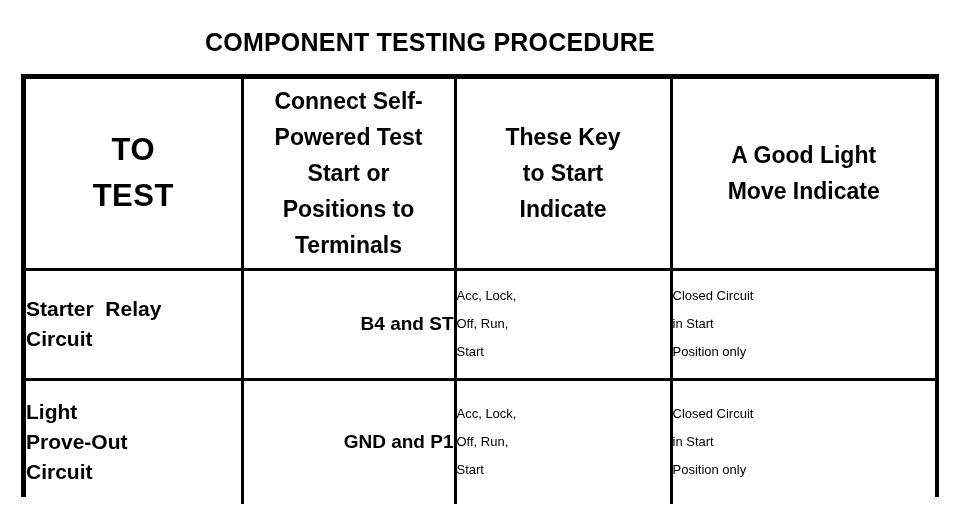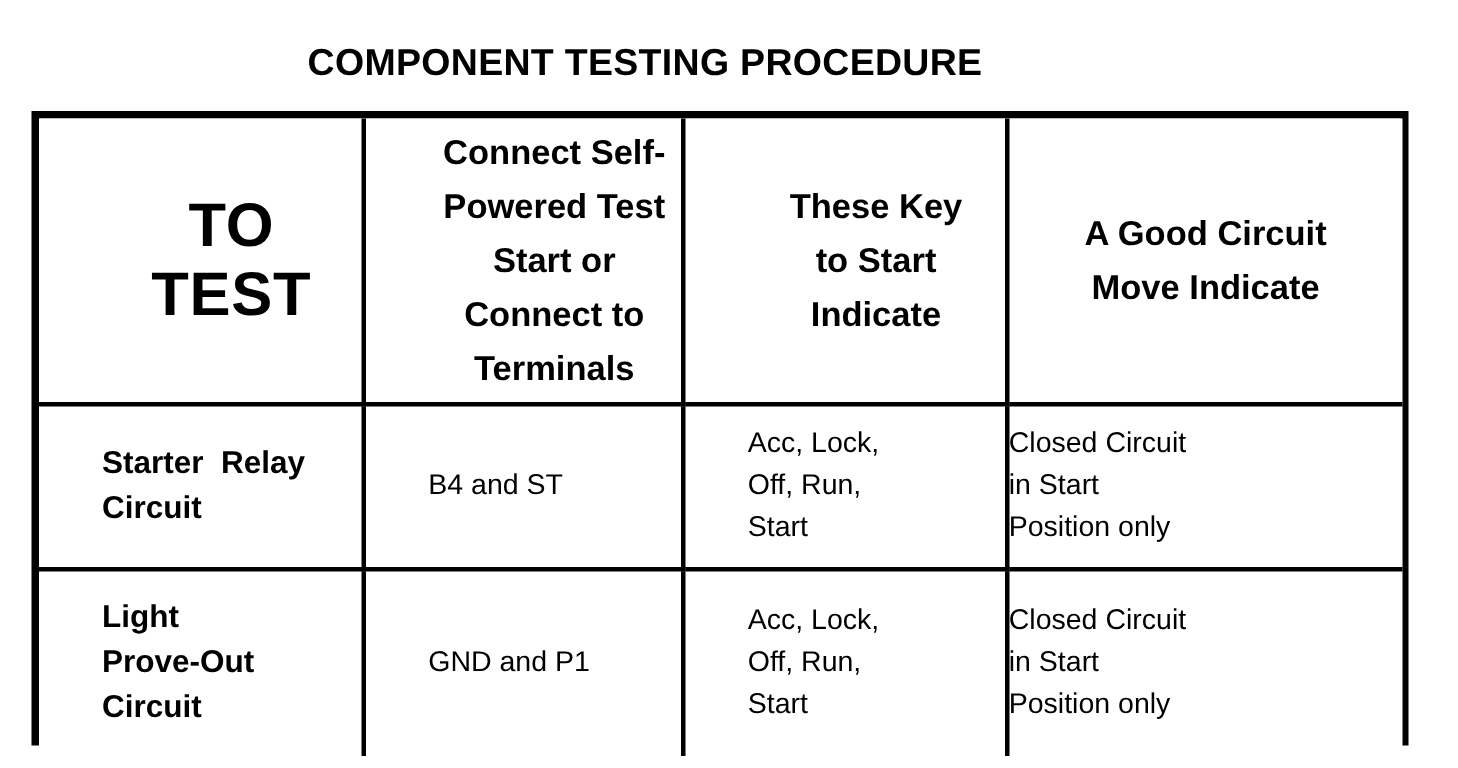--- a/index.html
+++ b/index.html
@@ -48,70 +48,70 @@
   }
 
   table.grid td {
     border: 0;
     background: #ffffff;
     vertical-align: middle;
     padding: 0;
   }
 
   
-  table.grid td.vsep { border-right: 3px solid #000000; padding-left: 42px; }
+  table.grid td.vsep { border-right: 3px solid #000000; }
   
   table.grid tr.sep-below > td { border-bottom: 3px solid #000000; }
 
   
   col.c1 { width: 216px; }
   col.c2 { width: 213px; }
   col.c3 { width: 216px; }
   col.c4 { width: 264px; }
 
   
   .hdr-row { height: 190px; }
 
   .hdr {
     text-align: center;
     font-weight: bold;
     font-size: 23px;
     line-height: 36px;
   }
   .hdr.big {
-    font-size: 41px;
+    font-size: 31px;
     line-height: 46px;
     letter-spacing: 0.5px;
     margin-top: 40px;
   }
   .hdr .ln { display: block; }
 
   
   .row-starter { height: 110px; }
   .row-bulb    { height: 125px; }
 
   .cell-name {
     font-weight: bold;
     font-size: 21px;
     line-height: 30px;
     text-align: left;
     padding-left: 14px;
   }
   .cell-name .ln { display: block; white-space: pre; }
 
   .cell-center {
-    text-align: left;
+    text-align: right;
     font-size: 19px;
     line-height: 28px;
-    font-weight: normal;
+    font-weight: bold;
   }
 
   .cell-left {
     text-align: left;
-    font-size: 19px;
+    font-size: 13px;
     line-height: 28px;
     font-weight: normal;
     padding-left: 14px;
   }
   .cell-left .ln,
   .cell-center .ln { display: block; }
 </style>
 </head>
 <body>
 
@@ -129,30 +129,30 @@
 
       <tr class="hdr-row sep-below">
         <td class="vsep hdr big">
           <span class="ln">TO</span>
           <span class="ln">TEST</span>
         </td>
         <td class="vsep hdr">
           <span class="ln">Connect Self-</span>
           <span class="ln">Powered Test</span>
           <span class="ln">Start or</span>
-          <span class="ln">Connect to</span>
+          <span class="ln">Positions to</span>
           <span class="ln">Terminals</span>
         </td>
         <td class="vsep hdr">
           <span class="ln">These Key</span>
           <span class="ln">to Start</span>
           <span class="ln">Indicate</span>
         </td>
         <td class="hdr">
-          <span class="ln">A Good Circuit</span>
+          <span class="ln">A Good Light</span>
           <span class="ln">Move Indicate</span>
         </td>
       </tr>
 
       <tr class="row-starter sep-below">
         <td class="vsep cell-name">
           <span class="ln">Starter  Relay</span>
           <span class="ln">Circuit</span>
         </td>
         <td class="vsep cell-center">B4 and ST</td>

